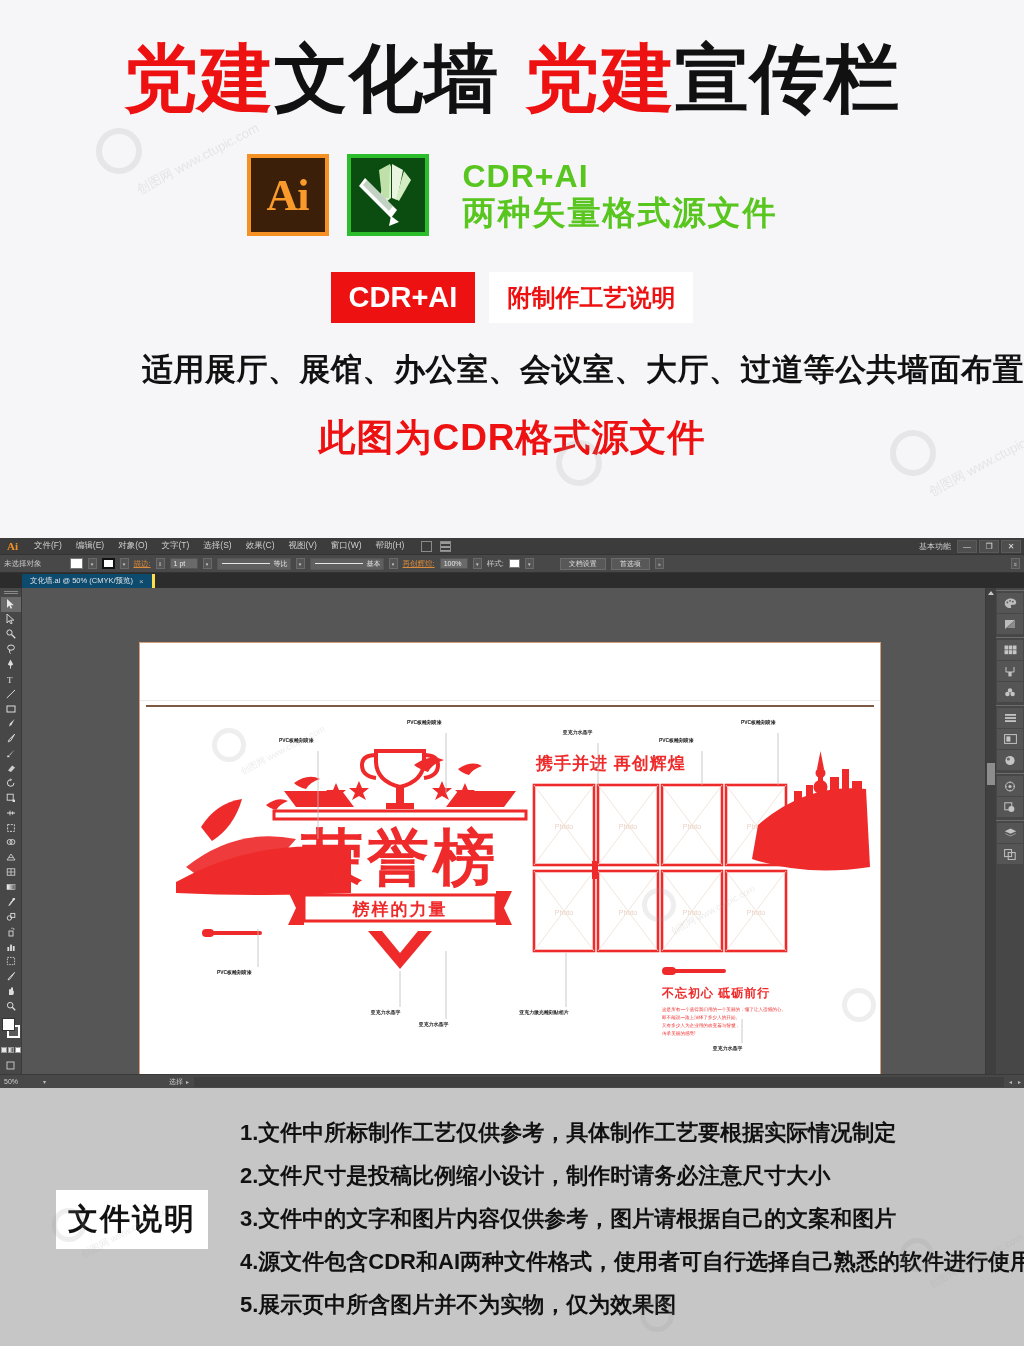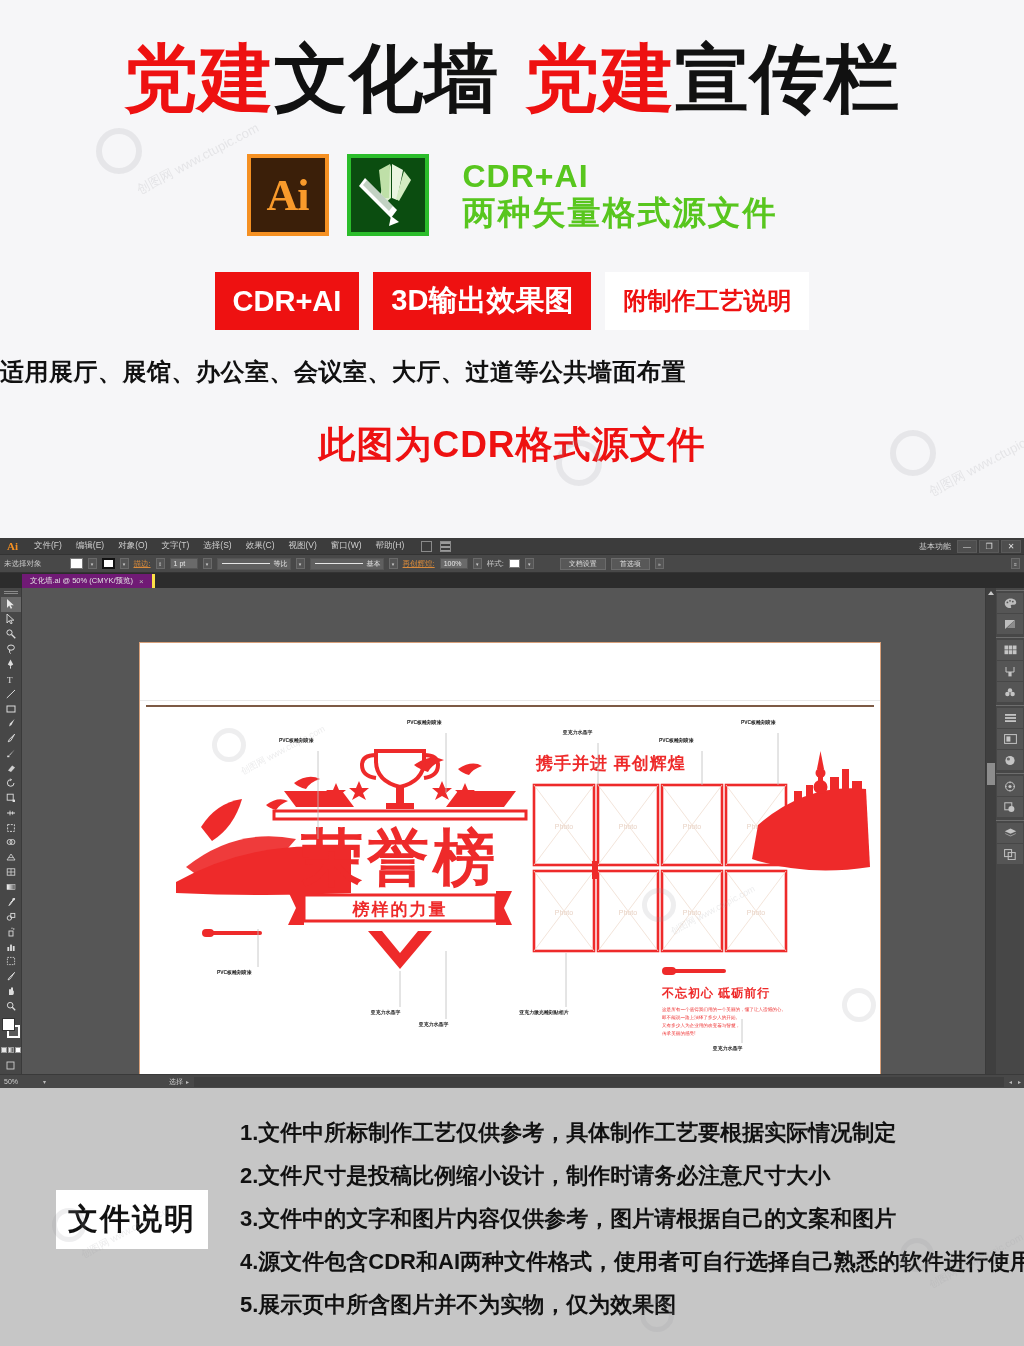--- a/index.html
+++ b/index.html
@@ -74,30 +74,30 @@
     font-size: 29px;
     font-weight: bold;
     letter-spacing: 0px;
     white-space: nowrap;
   }
   .badge.solid { background: #ee1111; color: #ffffff; }
   .badge.hollow { background: #ffffff; color: #ee1111; }
   .badge.small { font-size: 24px; text-align: right; }
 
   .applies {
-    text-align: left;
+    text-align: right;
     margin-top: 26px;
-    font-size: 24px;
+    font-size: 31px;
     font-weight: bold;
     color: #111;
     letter-spacing: 0.5px;
   }
   .cdr-note {
     text-align: center;
-    margin-top: 32px;
+    margin-top: 22px;
     font-size: 37px;
     font-weight: bold;
     color: #ee1111;
     letter-spacing: 1px;
   }
 
   
   .wm {
     position: absolute;
     color: rgba(160,160,165,.20);
@@ -201,21 +201,21 @@
     display: flex; align-items: center;
   }
   .cb-spacer { flex: 1; }
 
   .tabbar {
     height: 15px; background: #2c2c2c;
     display: flex; align-items: flex-end;
     padding-left: 22px;
   }
   .doc-tab {
-    background: #701a75; height: 14px;
+    background: #0c4a6e; height: 14px;
     padding: 0 8px; display: flex; align-items: center;
     gap: 6px; font-size: 7.5px; color: #e3e3e3;
     border-right: 3px solid #fde047;
   }
   .doc-tab .x { font-size: 8px; color: #bbb; }
 
   .workarea {
     position: relative;
     height: 500px;
     background: #535353;
@@ -362,21 +362,20 @@
       </svg>
     </div>
     <div class="logo-text">
       <div class="l1">CDR+AI</div>
       <div class="l2">两种矢量格式源文件</div>
     </div>
   </div>
 
   <div class="badge-row">
     <div class="badge solid">CDR+AI</div>
-    <div class="badge solid">3D输出效果图</div>
     <div class="badge hollow small">附制作工艺说明</div>
   </div>
 
   <div class="applies">适用展厅、展馆、办公室、会议室、大厅、过道等公共墙面布置</div>
   <div class="cdr-note">此图为CDR格式源文件</div>
 
   <div class="wm-ring" style="left:96px; top:128px;"></div>
   <span class="wm" style="left:130px; top:150px; transform:rotate(-28deg);">创图网 www.ctupic.com</span>
   <div class="wm-ring" style="left:890px; top:430px;"></div>
   <span class="wm" style="left:922px; top:452px; transform:rotate(-28deg);">创图网 www.ctupic.com</span>

